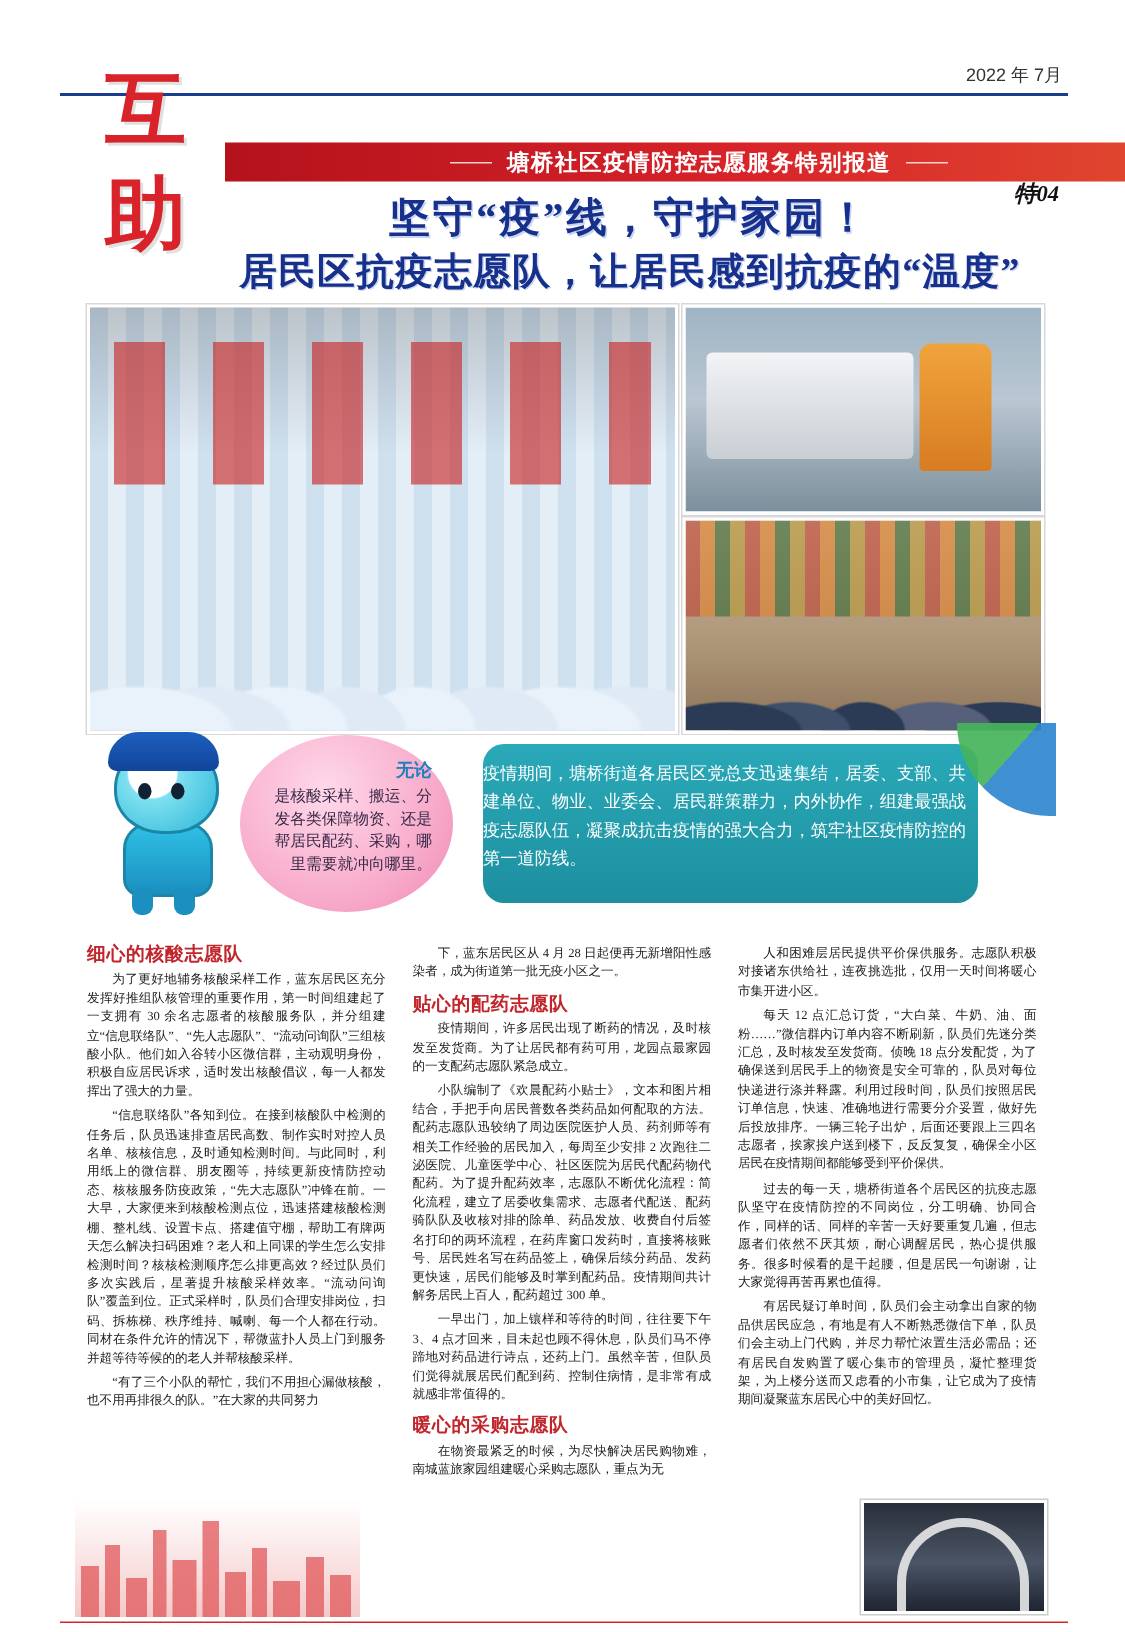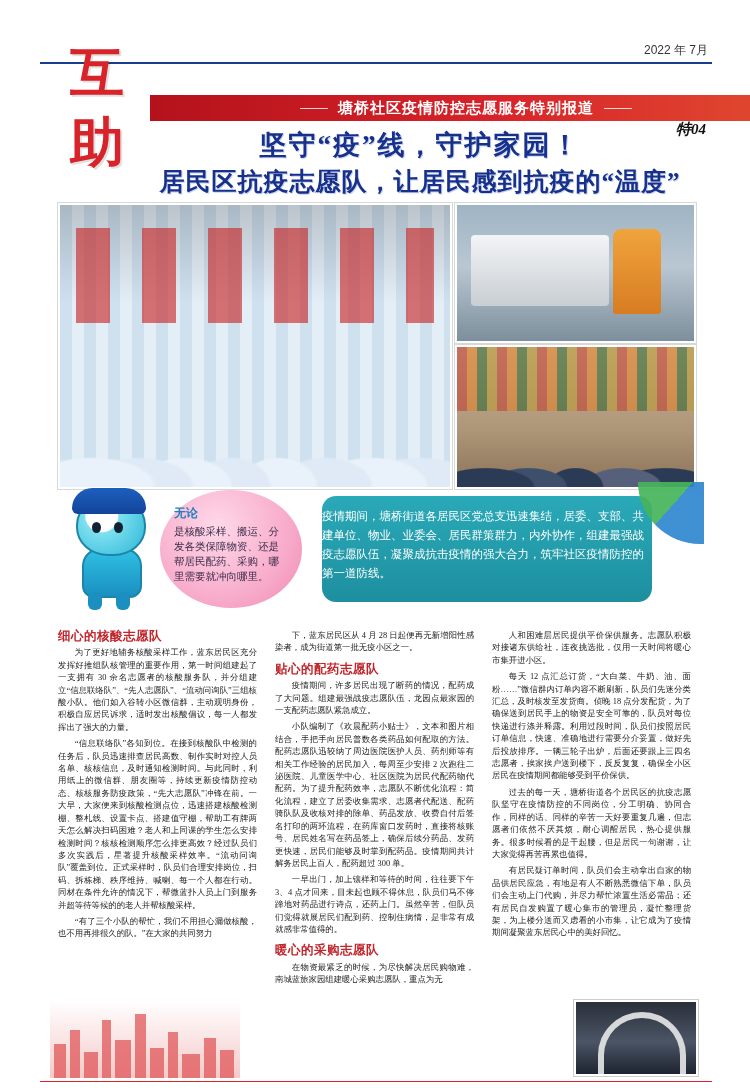--- a/index.html
+++ b/index.html
@@ -228,21 +228,21 @@
     position: absolute;
     left: 160px; top: 490px;
     width: 142px; height: 118px;
     background: radial-gradient(circle at 40% 32%, #ffd9ea 0%, #f7a8c8 65%, #ef86b4 100%);
     border-radius: 50%;
     color: #3a2a49;
     font-size: 10.5px;
     line-height: 15px;
     padding: 16px 14px;
     box-sizing: border-box;
-    text-align: left;
+    text-align: right;
     font-family: "Liberation Sans", sans-serif;
   }
   .bubble-pink .title {
     display: block;
     color: #1f7fbf;
     font-weight: bold;
     font-size: 12px;
     margin-bottom: 3px;
   }
   .bubble-teal {
@@ -393,21 +393,21 @@
     <div class="col">
       <h3>细心的核酸志愿队</h3>
       <p>为了更好地辅务核酸采样工作，蓝东居民区充分发挥好推组队核管理的重要作用，第一时间组建起了一支拥有 30 余名志愿者的核酸服务队，并分组建立“信息联络队”、“先人志愿队”、“流动问询队”三组核酸小队。他们如入谷转小区微信群，主动观明身份，积极自应居民诉求，适时发出核酸倡议，每一人都发挥出了强大的力量。</p>
       <p>“信息联络队”各知到位。在接到核酸队中检测的任务后，队员迅速排查居民高数、制作实时对控人员名单、核核信息，及时通知检测时间。与此同时，利用纸上的微信群、朋友圈等，持续更新疫情防控动态、核核服务防疫政策，“先大志愿队”冲锋在前。一大早，大家便来到核酸检测点位，迅速搭建核酸检测棚、整札线、设置卡点、搭建值守棚，帮助工有牌两天怎么解决扫码困难？老人和上同课的学生怎么安排检测时间？核核检测顺序怎么排更高效？经过队员们多次实践后，星著提升核酸采样效率。“流动问询队”覆盖到位。正式采样时，队员们合理安排岗位，扫码、拆栋梯、秩序维持、喊喇、每一个人都在行动。同材在条件允许的情况下，帮微蓝扑人员上门到服务并超等待等候的的老人并帮核酸采样。</p>
       <p>“有了三个小队的帮忙，我们不用担心漏做核酸，也不用再排很久的队。”在大家的共同努力</p>
     </div>
 
     <div class="col">
       <p>下，蓝东居民区从 4 月 28 日起便再无新增阳性感染者，成为街道第一批无疫小区之一。</p>
       <h3 class="sub">贴心的配药志愿队</h3>
-      <p>疫情期间，许多居民出现了断药的情况，配药成了大问题。组建最强战疫志愿队伍，龙园点最家园的一支配药志愿队紧急成立。</p>
+      <p>疫情期间，许多居民出现了断药的情况，及时核发至发货商。为了让居民都有药可用，龙园点最家园的一支配药志愿队紧急成立。</p>
       <p>小队编制了《欢晨配药小贴士》，文本和图片相结合，手把手向居民普数各类药品如何配取的方法。配药志愿队迅较纳了周边医院医护人员、药剂师等有相关工作经验的居民加入，每周至少安排 2 次跑往二泌医院、儿童医学中心、社区医院为居民代配药物代配药。为了提升配药效率，志愿队不断优化流程：简化流程，建立了居委收集需求、志愿者代配送、配药骑队队及收核对排的除单、药品发放、收费自付后签名打印的两环流程，在药库窗口发药时，直接将核账号、居民姓名写在药品签上，确保后续分药品、发药更快速，居民们能够及时掌到配药品。疫情期间共计解务居民上百人，配药超过 300 单。</p>
       <p>一早出门，加上镶样和等待的时间，往往要下午 3、4 点才回来，目未起也顾不得休息，队员们马不停蹄地对药品进行诗点，还药上门。虽然辛苦，但队员们觉得就展居民们配到药、控制住病情，是非常有成就感非常值得的。</p>
       <p></p>
       <h3 class="sub">暖心的采购志愿队</h3>
       <p>在物资最紧乏的时候，为尽快解决居民购物难，南城蓝旅家园组建暖心采购志愿队，重点为无</p>
     </div>
 
     <div class="col">
       <p>人和困难层居民提供平价保供服务。志愿队积极对接诸东供给社，连夜挑选批，仅用一天时间将暖心市集开进小区。</p>
       <p>每天 12 点汇总订货，“大白菜、牛奶、油、面粉……”微信群内订单内容不断刷新，队员们先迷分类汇总，及时核发至发货商。侦晚 18 点分发配货，为了确保送到居民手上的物资是安全可靠的，队员对每位快递进行涤并释露。利用过段时间，队员们按照居民订单信息，快速、准确地进行需要分介妥置，做好先后投放排序。一辆三轮子出炉，后面还要跟上三四名志愿者，挨家挨户送到楼下，反反复复，确保全小区居民在疫情期间都能够受到平价保供。</p>

